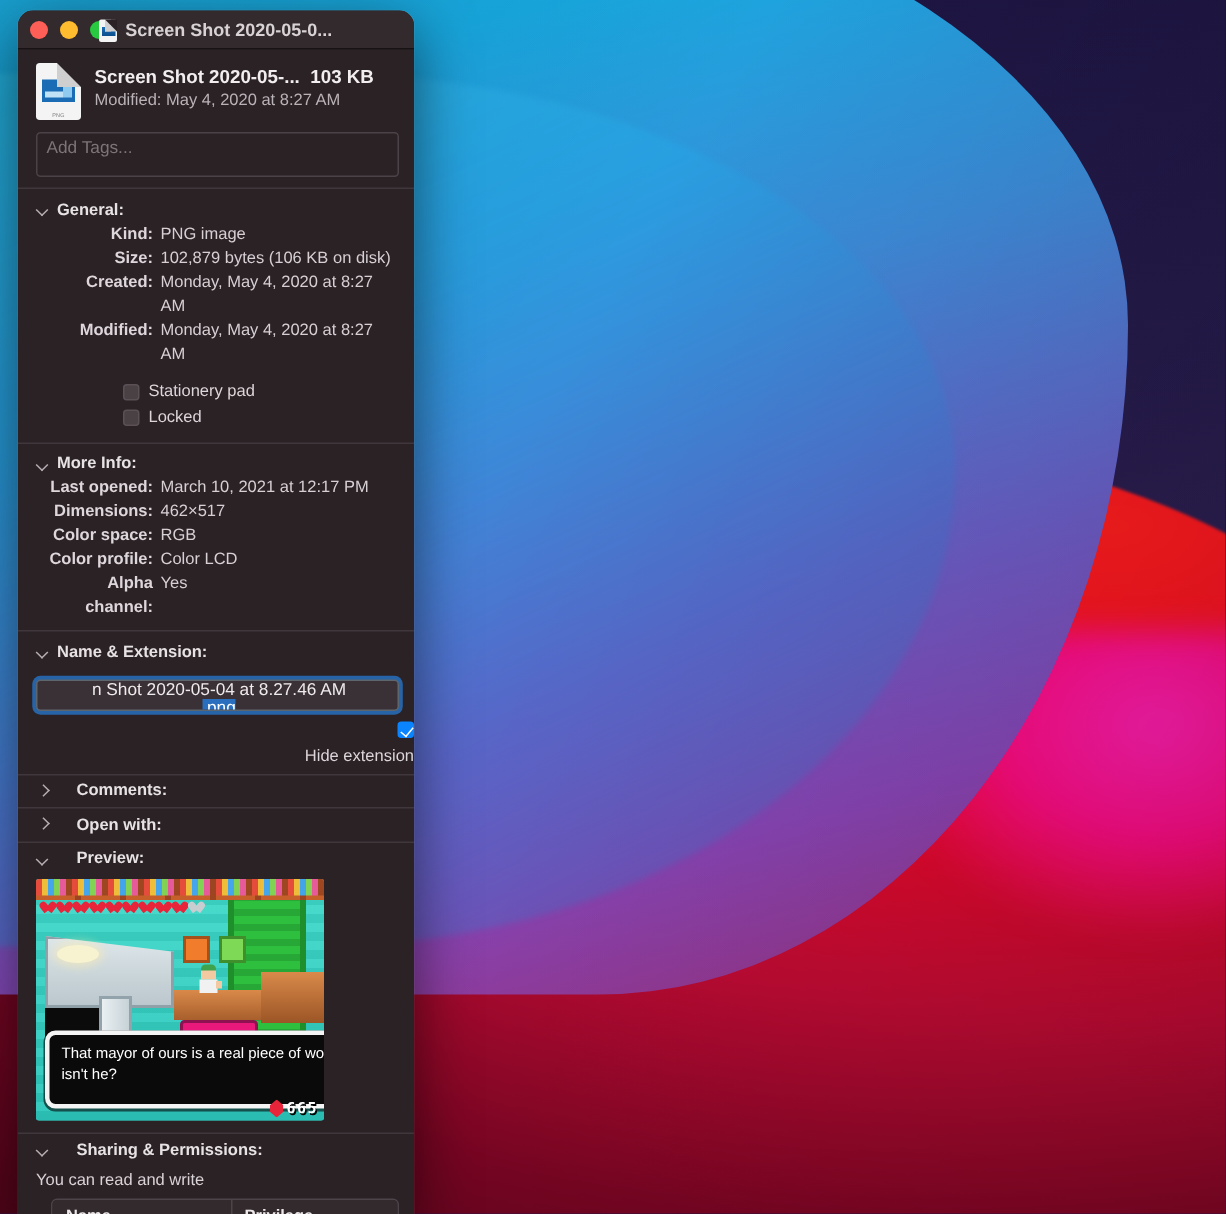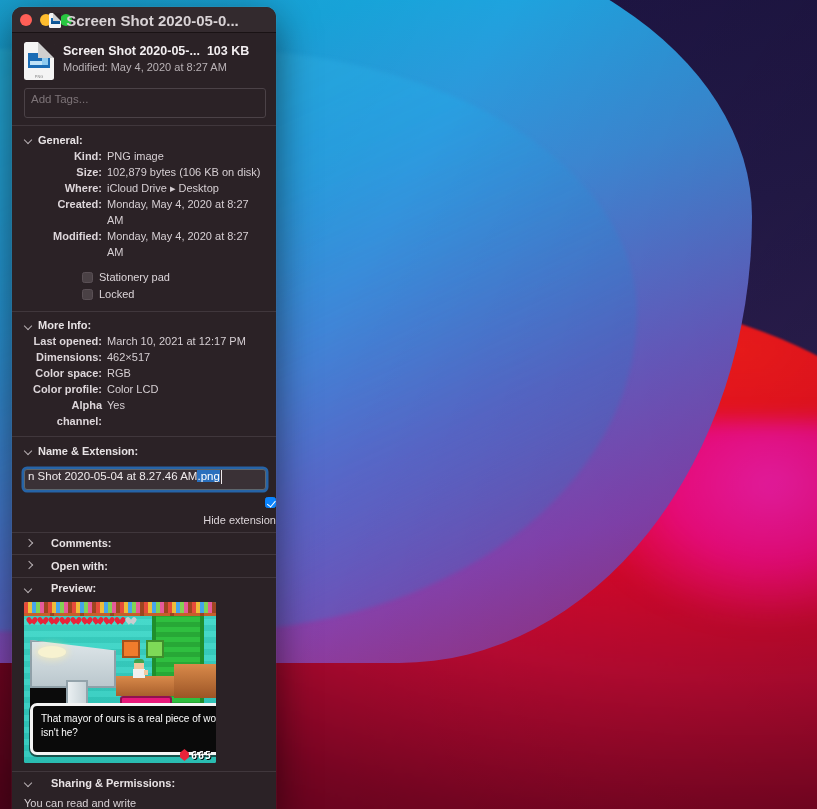--- a/index.html
+++ b/index.html
@@ -69,21 +69,21 @@
   .lights { display: flex; gap: 8px; align-items: center; }
   .light { width: 12px; height: 12px; border-radius: 50%; }
   .light.r { background: #ff5f57; }
   .light.y { background: #febc2e; }
   .light.g { background: #28c840; }
   .tb-center {
     position: absolute; left: 0; right: 0; top: 0; height: 26px;
     display: flex; align-items: center; justify-content: center; gap: 5px;
     pointer-events: none;
   }
-  .tb-title { font-size: 15px; font-weight: bold; color: #d8d2d5; text-align: right; }
+  .tb-title { font-size: 12px; font-weight: bold; color: #d8d2d5; text-align: right; }
 
   
   .docicon { position: relative; display: inline-block; background: #f4f4f4; }
   .docicon::after {
     content: ""; position: absolute; right: 0; top: 0;
     border-style: solid; border-color: #2b2226 #2b2226 #cfcfcf #cfcfcf;
   }
   .docicon.sm { width: 12px; height: 15px; border-radius: 1.5px; }
   .docicon.sm::after { border-width: 4px; }
   .docicon.sm .thumb {
@@ -167,25 +167,26 @@
   .clab { font-size: 11px; color: #dcd5d9; }
 
   
   .namefield-wrap { margin: 6px 10px 4px 12px; }
   .namefield {
     position: relative;
     height: 21px; background: #3a3136;
     border-radius: 3px;
     border: .5px solid #5d666d;
     box-shadow: 0 0 0 2.5px rgba(38,112,190,.85);
-    display: flex; align-items: flex-start;
+    display: flex; align-items: center;
     padding: 0 1px 0 3px;
     overflow: hidden;
     font-size: 11.5px; color: #efeaec;
     white-space: nowrap;
+    flex-direction: column;
   }
   .sel { background: #2a6fbd; color: #fff; }
   .caret { width: 1px; height: 14px; background: #efeaec; margin-left: 1px; }
   .hide-ext-row { margin: 7px 0 2px 12px; display: flex; align-items: flex-end; gap: 6px; flex-direction: column; }
 
   .collapsed-row {
     padding: 5px 12px; font-size: 11px; font-weight: bold; color: #e7e2e4;
     display: flex; align-items: center; gap: 18px;
   }
 
@@ -382,24 +383,20 @@
       <span>General:</span>
     </div>
 
     <div class="kv">
       <span class="k">Kind:</span>
       <span class="v">PNG image</span>
     </div>
     <div class="kv">
       <span class="k">Size:</span>
       <span class="v">102,879 bytes (106 KB on disk)</span>
-    </div>
-    <div class="kv">
-      <span class="k">Where:</span>
-      <span class="v">iCloud Drive ▸ Desktop</span>
     </div>
     <div class="kv">
       <span class="k">Created:</span>
       <span class="v">Monday, May 4, 2020 at 8:27 AM</span>
     </div>
     <div class="kv">
       <span class="k">Modified:</span>
       <span class="v">Monday, May 4, 2020 at 8:27 AM</span>
     </div>
 

